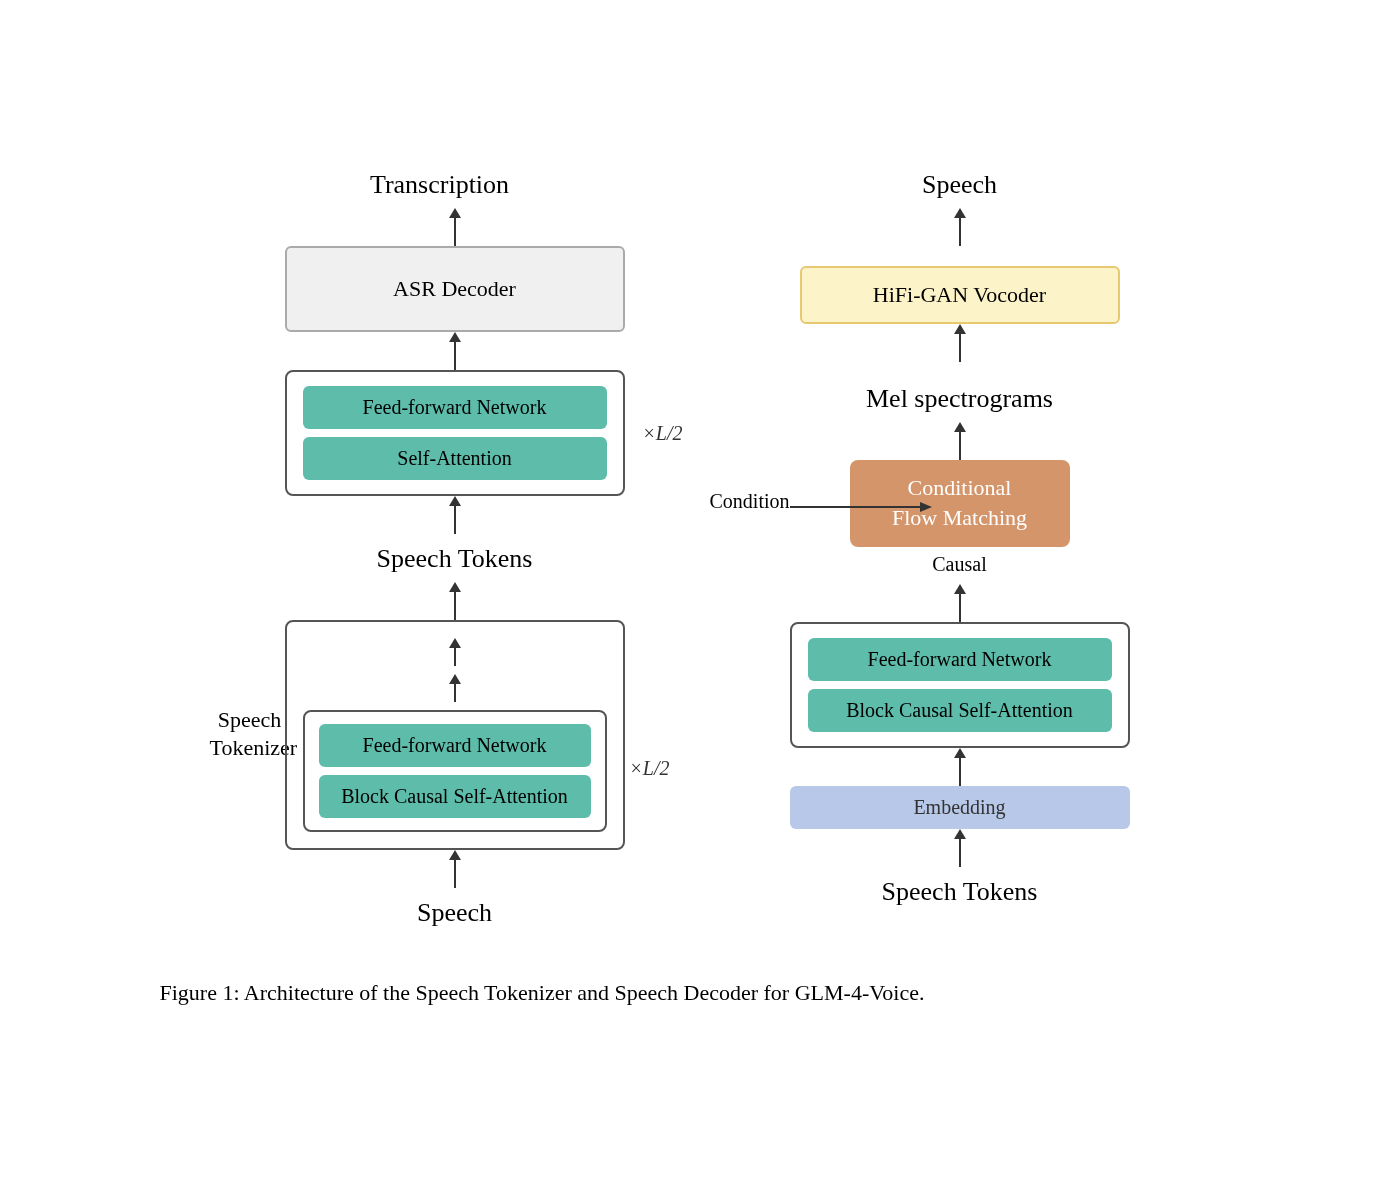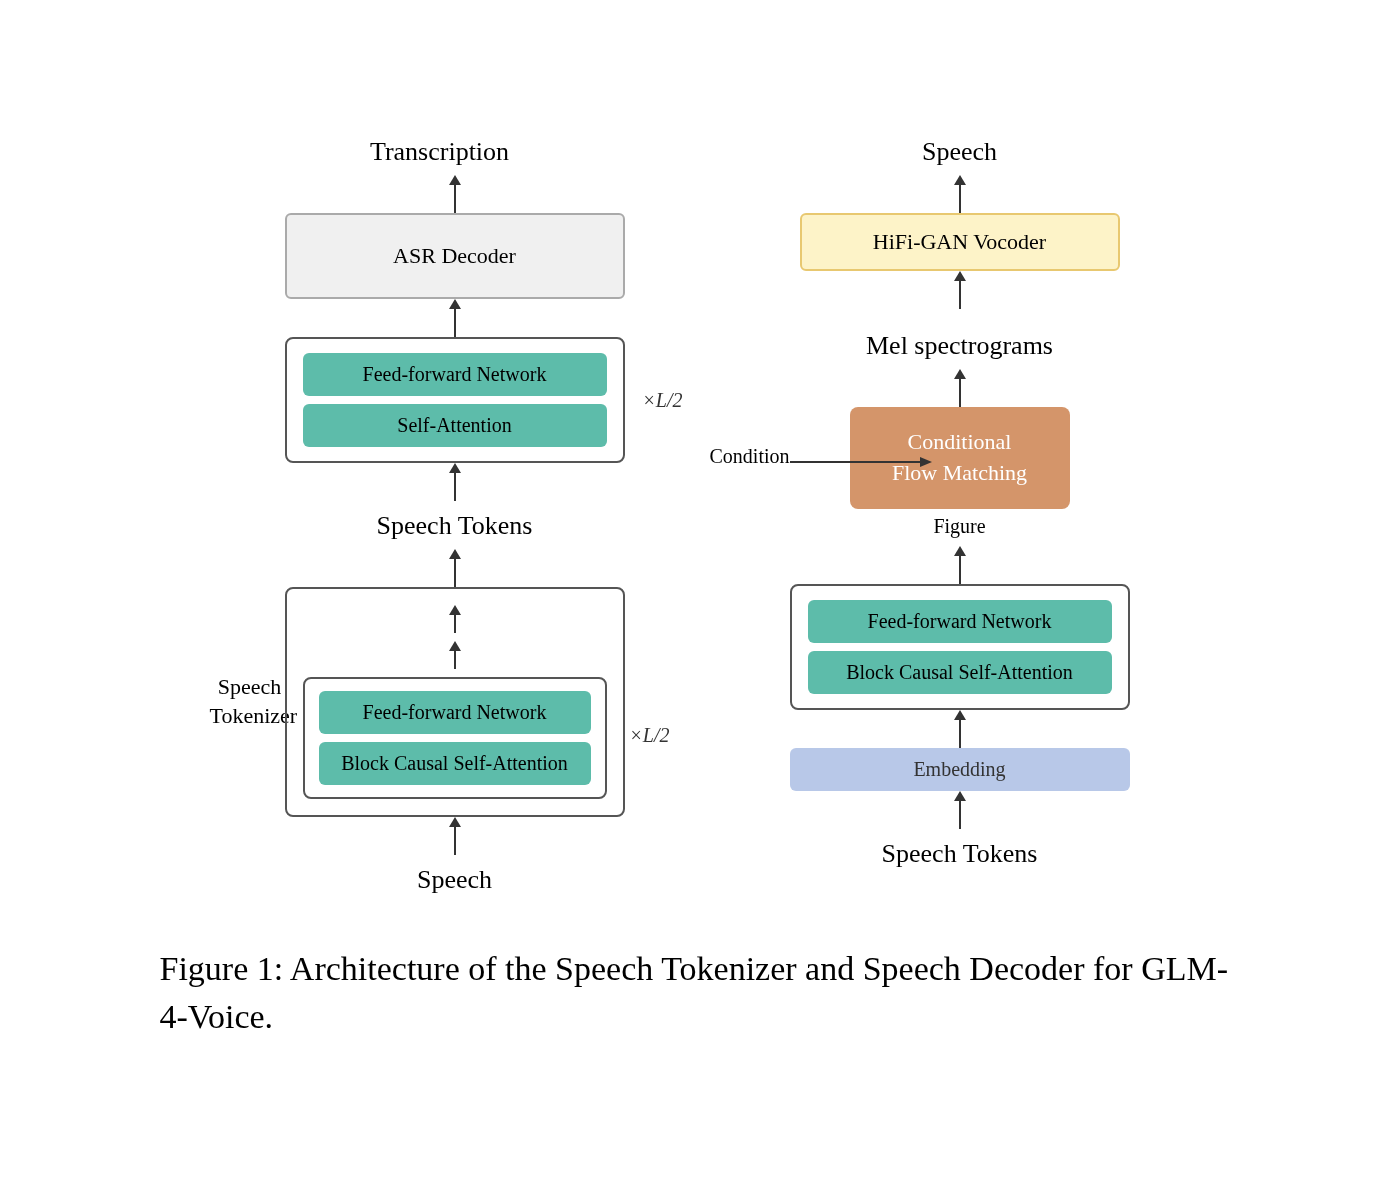--- a/index.html
+++ b/index.html
@@ -155,32 +155,33 @@
       text-align: center;
     }
     .box-hifigan {
       width: 320px;
       border: 2px solid #e8c870;
       border-radius: 6px;
       background: #fdf3c8;
       padding: 14px 20px;
       text-align: center;
       font-size: 22px;
+      margin-top: 20px;
     }
     .label-mel {
       font-size: 26px;
       font-weight: normal;
       margin-top: 22px;
       margin-bottom: 8px;
       text-align: right;
     }
     .box-cfm {
       background: #d4956a;
       border-radius: 8px;
-      padding: 20px 30px;
+      padding: 13px 30px;
       text-align: center;
       font-size: 22px;
       color: #fff;
       width: 220px;
       line-height: 1.4;
     }
     .noise-label {
       font-size: 20px;
       margin-top: 6px;
       margin-bottom: 8px;
@@ -224,21 +225,21 @@
     .v-arrow .arrowhead-up {
       width: 0;
       height: 0;
       border-left: 6px solid transparent;
       border-right: 6px solid transparent;
       border-bottom: 10px solid #333;
     }
 
     
     .caption {
-      font-size: 34px;
+      font-size: 22px;
       line-height: 1.4;
       margin-top: 25px;
       text-align: left;
       font-family: 'Times New Roman', Times, serif;
     }
   </style>
 </head>
 <body>
 
 <div class="page-container">
@@ -355,21 +356,21 @@
           </div>
 
           <div class="box-cfm">
             <span style="white-space:pre-line;">Conditional
 Flow Matching</span>
           </div>
         </div>
 
       </div>
 
-      <div class="noise-label" style="margin-top:6px;">Figure</div>
+      <div class="noise-label" style="margin-top:6px;">Causal</div>
 
       <div class="v-arrow">
         <div class="arrowhead-up"></div>
         <div class="line" style="height:28px;"></div>
       </div>
 
       <div class="decoder-block">
         <div class="teal-box">Feed-forward Network</div>
         <div class="teal-box">Block Causal Self-Attention</div>
       </div>

